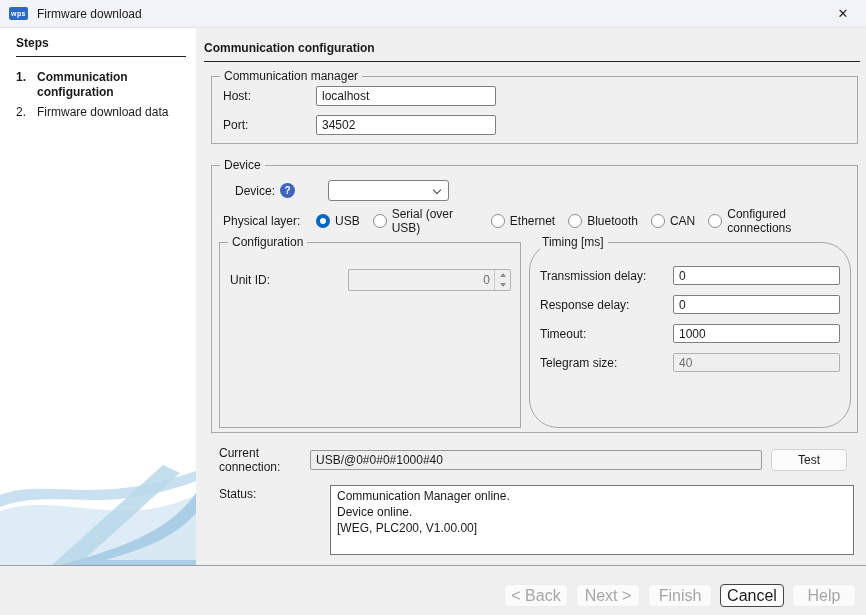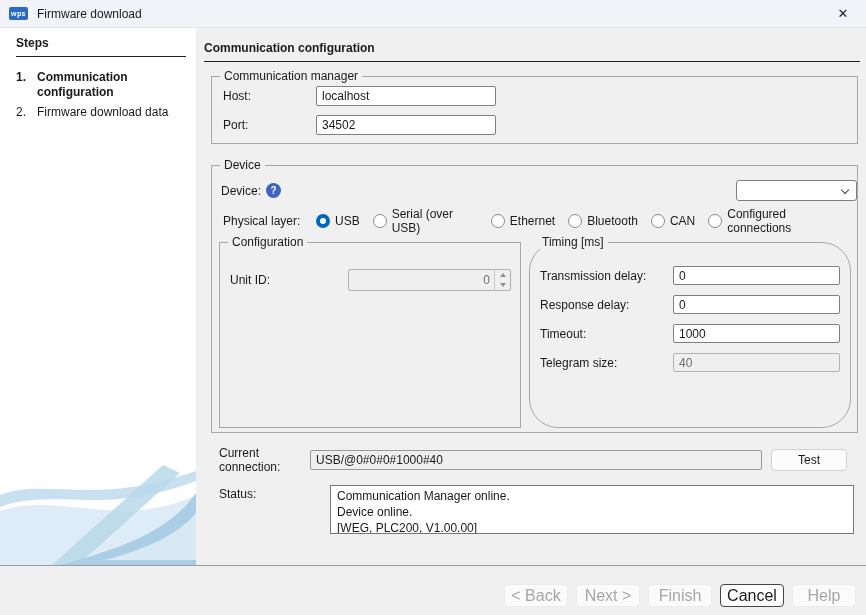--- a/index.html
+++ b/index.html
@@ -60,21 +60,21 @@
     padding:0 5px;
   }
   .txt.disabled { background:#efefef; border-color:#b2b2b2; color:#6e6e6e; }
 
   #comm-manager { margin-top:14px; height:68px; }
   .field-row { display:flex; align-items:center; margin:9px 0 0 11px; }
   .field-label { width:93px; flex:none; }
   .field-row .txt { width:180px; }
 
   #device-box { margin-top:21px; height:268px; }
-  .device-row { display:flex; align-items:center; margin:14px 0 0 9px; height:21px;justify-content:space-between; }
+  .device-row { display:flex; align-items:center; margin:14px 0 0 23px; height:21px; }
   .device-label-wrap { width:93px; flex:none; display:flex; align-items:center; }
   .help-icon {
     width:15px; height:15px; border-radius:50%; background:#3f63bf; color:#fff;
     font-size:10px; font-weight:bold; display:flex; align-items:center;
     justify-content:center; margin-left:5px;
   }
   .combobox {
     width:121px; height:21px; background:#fff; border:1px solid #7f7f7f;
     border-radius:3px; position:relative; padding:2px 6px;
   }
@@ -117,21 +117,21 @@
     font-family:"Liberation Sans", sans-serif; font-size:12px; color:#1a1a1a;
   }
   .test-btn {
     margin-left:9px; width:76px; height:22px; background:#fcfcfc;
     border:1px solid #d2d2d2; border-radius:4px;
     font-family:"Liberation Sans", sans-serif; font-size:12px; color:#1a1a1a;
   }
   .status-row { display:flex; margin:11px 12px 0 23px; }
   .status-label { width:111px; flex:none; padding-top:2px; }
   .status-box {
-    flex:1; height:49px; background:#fff; border:1px solid #767676;
+    flex:1; height:70px; background:#fff; border:1px solid #767676;
     padding:2px 6px; line-height:16px; overflow:hidden;
   }
 
   
   .footer {
     position:absolute; bottom:0; left:0; right:0; height:50px;
     background:#f0f0f0; border-top:1px solid #9c9c9c;
     display:flex; align-items:flex-end; justify-content:flex-end;
     gap:8px; padding:0 10px 8px 0;
   }

